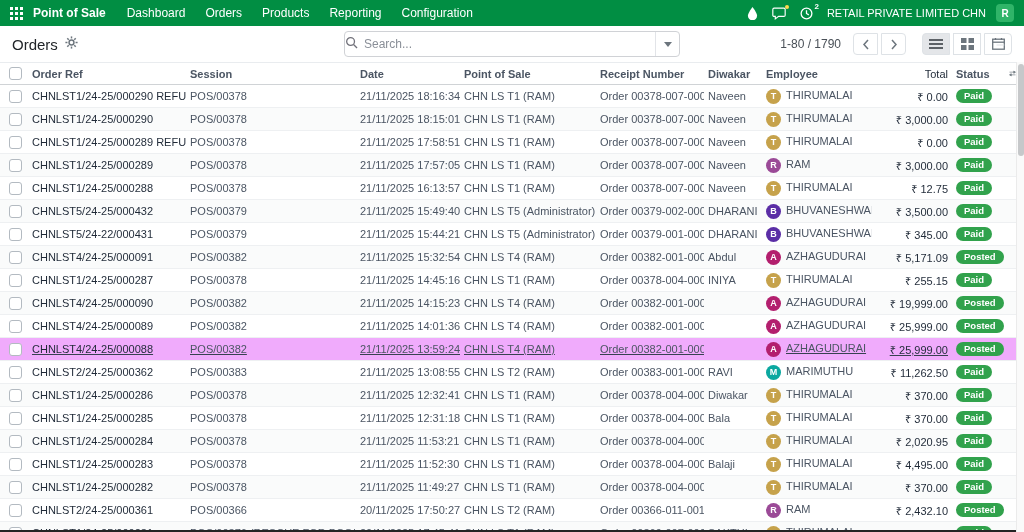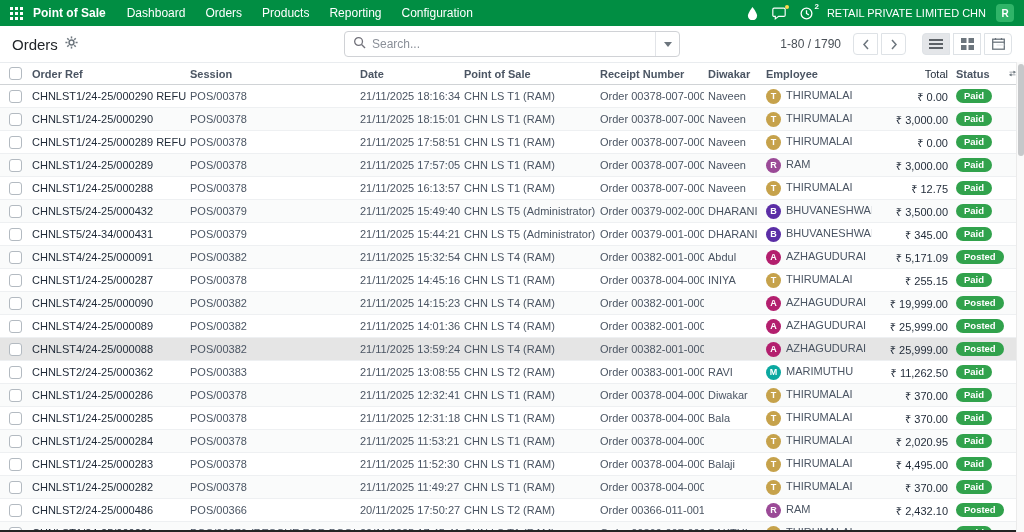--- a/index.html
+++ b/index.html
@@ -21,21 +21,21 @@
   .user-avatar { width:18px; height:18px; border-radius:4px; color:#fff; font-size:10px; font-weight:bold;
     display:flex; align-items:center; justify-content:center; cursor:pointer; }
 
   
   .cp { height:36px; display:flex; align-items:center; padding:0 12px; background:#fff; }
   .cp-left { flex:1; display:flex; align-items:center; gap:7px; }
   .page-title { font-size:15px; font-weight:500; color:#212529; }
   .gear-btn { display:flex; align-items:center; cursor:pointer; }
   .cp-center { width:336px; }
   .searchbox { display:flex; align-items:center; height:26px; border:1px solid #d0d2d6;
-    border-radius:4px; background:#fff; padding-left:8px; }
+    border-radius:4px; background:#fff; padding-left:0; }
   .searchbox input { flex:1; border:0; outline:0; font-size:12px; margin-left:6px;
     font-family:"Liberation Sans", sans-serif; color:#374151; }
   .searchbox input::placeholder { color:#8a8f98; }
   .search-caret { width:24px; align-self:stretch; display:flex; align-items:center; justify-content:center;
     border-left:1px solid #e2e4e8; cursor:pointer; }
   .cp-right { flex:1; display:flex; align-items:center; justify-content:flex-end; gap:4px; }
   .pager-text { font-size:12px; color:#495057; margin-right:8px; white-space:nowrap; }
   .btn { height:22px; background:#fff; border:1px solid #dee2e6; display:flex; align-items:center;
     justify-content:center; cursor:pointer; }
   .pager-prev { width:25px; border-radius:4px 0 0 4px; }
@@ -48,21 +48,21 @@
   
   .content { position:relative; height:470px; overflow:hidden; }
   table { border-collapse:collapse; table-layout:fixed; width:1016px; font-size:11px; }
   thead th { height:22px; font-size:11px; font-weight:bold; color:#4b5563; text-align:left;
     border-top:1px solid #e9ecef; border-bottom:1px solid #d0d3d6; padding:0 4px;
     white-space:nowrap; cursor:pointer; }
   tbody td { height:23px; padding:0 4px; white-space:nowrap; overflow:hidden;
     border-bottom:1px solid #eef0f2; color:#4b5563; }
   tbody tr { cursor:pointer; background:#fff; }
   tbody tr:nth-child(even) { background:#fafbfb; }
-  tbody tr.hl { background:#e5e5e5; }
+  tbody tr.hl { background:#f0abfc;text-decoration:underline; }
   td.ref { color:#1f2937; font-weight:500; }
   td.total, th.total { text-align:right; color:#1f2937; font-weight:500; }
   .cb, th.cbh { padding-left:9px; }
   input[type=checkbox] { appearance:none; width:13px; height:13px; border:1px solid #b3bac1;
     border-radius:3px; background:#fff; cursor:pointer; vertical-align:middle; }
   .avatar { display:inline-flex; width:15px; height:15px; border-radius:50%; color:#fff;
     font-size:9px; font-weight:bold; align-items:center; justify-content:center;
     margin-right:5px; vertical-align:middle; }
   .badge { display:inline-block; color:#fff; font-size:9.5px; font-weight:bold;
     padding:2px 8px; border-radius:10px; line-height:1.1; }
@@ -322,21 +322,21 @@
           <td>CHN LS T5 (Administrator)</td>
           <td>Order 00379-002-0002</td>
           <td>DHARANI</td>
           <td><span class="avatar" style="background: rgb(91, 46, 166);">B</span><span>BHUVANESHWARI</span></td>
           <td class="total">₹ 3,500.00</td>
           <td><span class="badge" style="background: rgb(49, 162, 76);">Paid</span></td>
           <td></td>
         </tr>
         <tr>
           <td class="cb"><input type="checkbox" style=""></td>
-          <td class="ref">CHNLST5/24-34/000431</td>
+          <td class="ref">CHNLST5/24-22/000431</td>
           <td>POS/00379</td>
           <td>21/11/2025 15:44:21</td>
           <td>CHN LS T5 (Administrator)</td>
           <td>Order 00379-001-0001</td>
           <td>DHARANI</td>
           <td><span class="avatar" style="background: rgb(91, 46, 166);">B</span><span>BHUVANESHWARI</span></td>
           <td class="total">₹ 345.00</td>
           <td><span class="badge" style="background: rgb(49, 162, 76);">Paid</span></td>
           <td></td>
         </tr>
@@ -478,21 +478,21 @@
           <td>CHN LS T1 (RAM)</td>
           <td>Order 00378-004-0003</td>
           <td></td>
           <td><span class="avatar" style="background: rgb(198, 162, 75);">T</span><span>THIRUMALAI</span></td>
           <td class="total">₹ 370.00</td>
           <td><span class="badge" style="background: rgb(49, 162, 76);">Paid</span></td>
           <td></td>
         </tr>
         <tr>
           <td class="cb"><input type="checkbox" style=""></td>
-          <td class="ref">CHNLST2/24-25/000486</td>
+          <td class="ref">CHNLST2/24-25/000361</td>
           <td>POS/00366</td>
           <td>20/11/2025 17:50:27</td>
           <td>CHN LS T2 (RAM)</td>
           <td>Order 00366-011-0017</td>
           <td></td>
           <td><span class="avatar" style="background: rgb(155, 74, 151);">R</span><span>RAM</span></td>
           <td class="total">₹ 2,432.10</td>
           <td><span class="badge" style="background: rgb(49, 162, 76);">Posted</span></td>
           <td></td>
         </tr>

